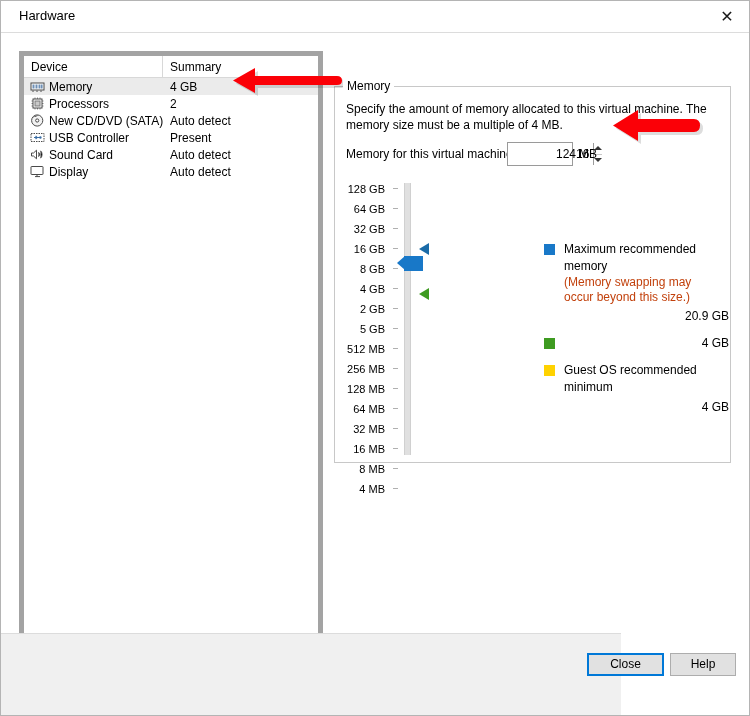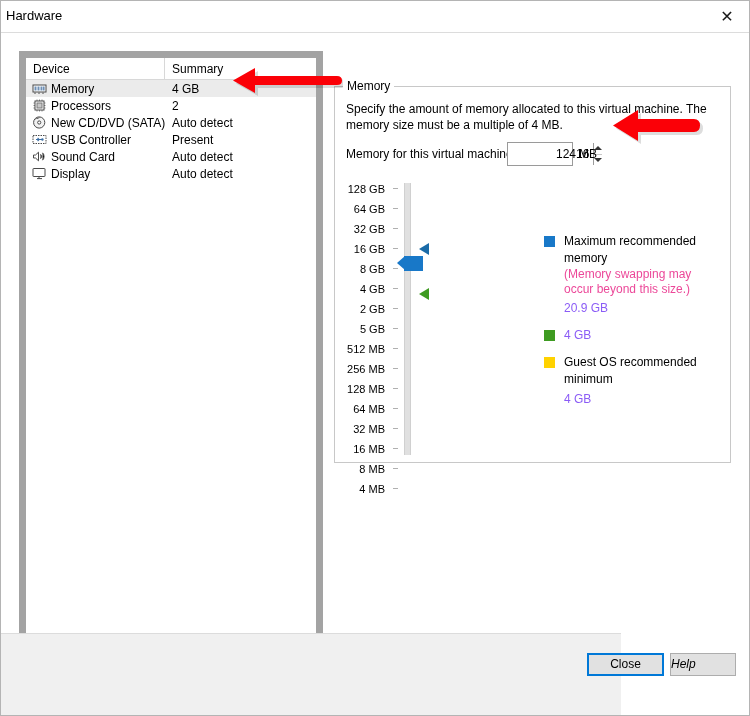--- a/index.html
+++ b/index.html
@@ -19,21 +19,21 @@
     overflow: hidden;
   }
 
   
   #titlebar {
     position: absolute; left: 0; top: 0;
     width: 748px; height: 31px;
     background: #ffffff;
   }
   #title-text {
-    position: absolute; left: 5px; top: 7px;
+    position: absolute; left: 18px; top: 7px;
     font-size: 13px; color: #000000;
     line-height: 16px;
   }
   #close-x {
     position: absolute; right: 0px; top: 0px;
     width: 44px; height: 31px;
     display: flex; align-items: center; justify-content: center;
     font-size: 16px; color: #1a1a1a; cursor: default;
     font-family: "DejaVu Sans", sans-serif;
     line-height: 1;
@@ -44,21 +44,21 @@
     position: absolute; left: 0; top: 31px;
     width: 748px; height: 601px;
     background: #ffffff;
     border-top: 1px solid #dcdcdc;
   }
 
   
   #device-panel {
     position: absolute; left: 18px; top: 18px;
     width: 304px; height: 608px;
-    border: 7px solid #a3a3a3;
+    border: 5px solid #a3a3a3;
     background: #ffffff;
     overflow: hidden;
   }
   #device-header {
     display: flex;
     height: 22px;
     border-bottom: 1px solid #d8d8d8;
     background: #ffffff;
   }
   .dh-cell {
@@ -236,40 +236,41 @@
     border-bottom: 6px solid transparent;
   }
   #marker-max { border-right: 10px solid #1a6ba8; }
   #marker-rec { border-right: 10px solid #3e9b21; }
 
   
   #legend {
     position: absolute; left: 543px; top: 200px;
     width: 185px;
   }
-  .legend-block { position: relative; margin-bottom: 10px; }
+  .legend-block { position: relative; margin-bottom: 10px; margin-top: 8px; }
   .legend-swatch {
     position: absolute; left: 0; top: 3px;
     width: 11px; height: 11px;
   }
   .legend-title {
     margin-left: 20px;
     font-size: 12px; color: #000;
     line-height: 17px;
   }
   .legend-sub {
     margin-left: 20px;
-    font-size: 12px; color: #ec4899;
+    font-size: 12px; color: #c2410c;
     line-height: 15px;
   }
   .legend-val {
     margin-left: 20px;
-    font-size: 12px; color: #8b5cf6;
+    font-size: 12px; color: #000000;
     line-height: 17px;
     margin-top: 3px;
+    text-align: right;
   }
 
   
   #footer {
     position: absolute; left: 0; top: 632px;
     width: 620px; height: 82px;
     background: #f0f0f0;
     border-top: 1px solid #dcdcdc;
   }
   #btn-close {
@@ -282,23 +283,22 @@
     font-size: 12px; color: #000;
     line-height: 21px; text-align: center;
     cursor: default;
   }
   #btn-help {
     position: absolute; left: 669px; top: 19px;
     width: 66px; height: 23px;
     background: #e1e1e1;
     border: 1px solid #adadad;
     font-size: 12px; color: #000;
-    line-height: 21px; 
+    line-height: 21px; text-align: center;
     cursor: default;
-    font-style: italic;
   }
 
   
   .red-arrow { position: absolute; }
 </style>
 </head>
 <body>
 
 <div id="dialog">
 

